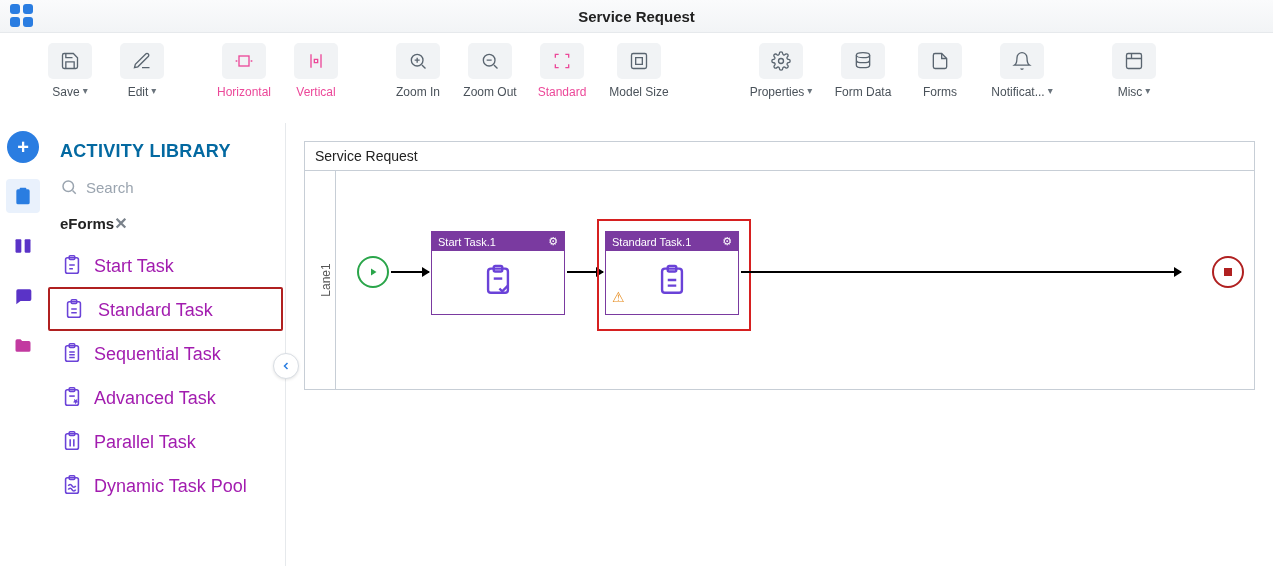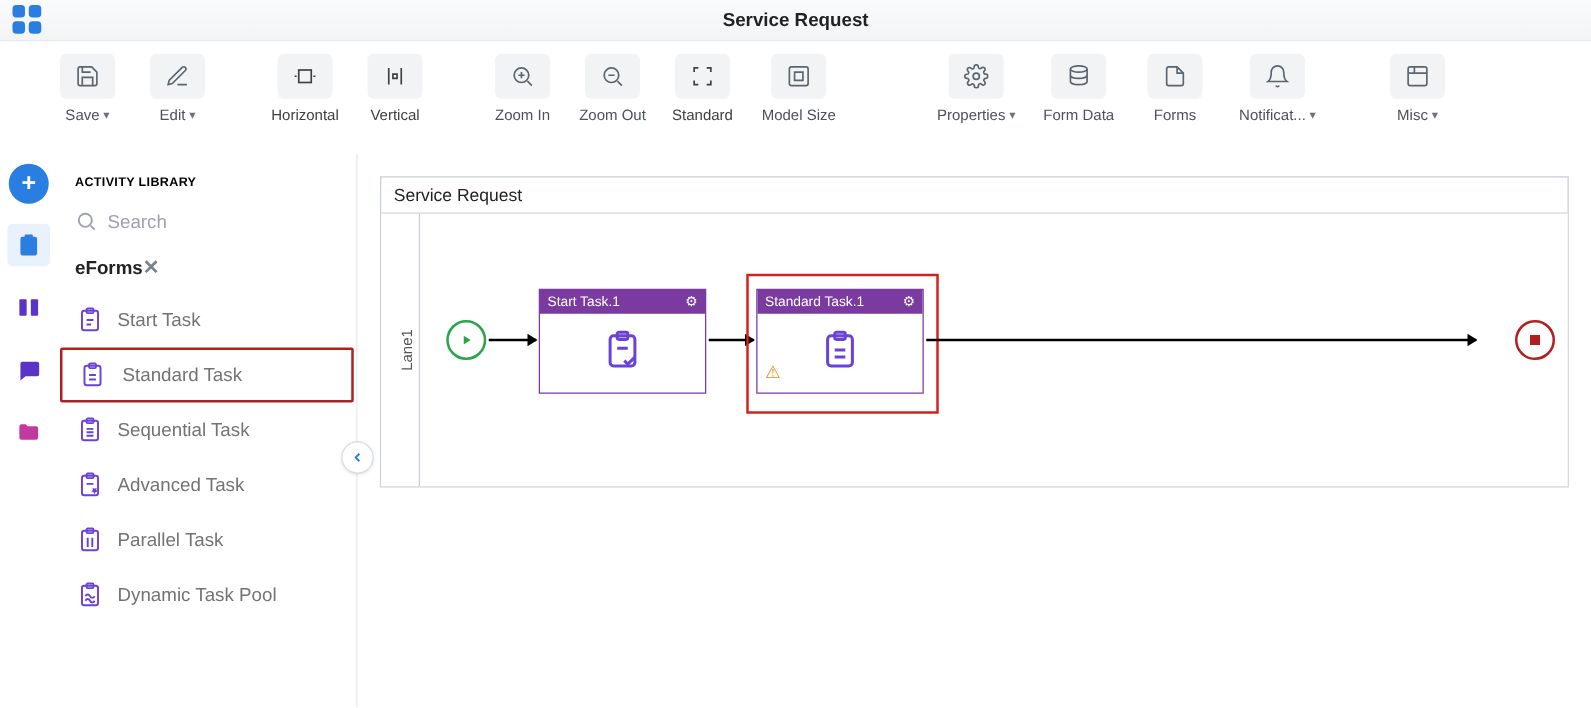--- a/index.html
+++ b/index.html
@@ -10,43 +10,43 @@
     .header .logo { width: 24px; height: 24px; display: grid; grid-template-columns: 10px 10px; grid-template-rows: 10px 10px; gap: 3px; }
     .header .logo span { background: #2a7de1; border-radius: 3px; }
     .header .title { position: absolute; left: 50%; transform: translateX(-50%); font-size: 15px; font-weight: 600; color: #222; }
 
     
     .toolbar { height: 90px; display: flex; align-items: flex-start; gap: 12px; padding: 10px 12px 0 40px; background: #fff; }
     .tb-btn { width: 60px; display: flex; flex-direction: column; align-items: center; gap: 6px; cursor: pointer; }
     .tb-btn.w70 { width: 70px; }
     .tb-btn.w80 { width: 80px; }
     .tb-icn { width: 44px; height: 36px; border-radius: 5px; background: #f1f3f5; display: flex; align-items: center; justify-content: center; color: #5a6570; }
-    .tb-btn.disabled .tb-icn, .tb-btn.disabled .tb-lbl { color: #404040; }
-    .tb-lbl { font-size: 12px; color: #4a525a; display: flex; align-items: center; gap: 3px; white-space: nowrap; }
+    .tb-btn.disabled .tb-icn, .tb-btn.disabled .tb-lbl { color: #ec4899; }
+    .tb-lbl { font-size: 12px; color: #4a525a; display: flex; gap: 3px; white-space: nowrap; }
     .chev { font-size: 10px; color: #6a737c; }
     .tb-gap { width: 18px; }
 
     
     .main { display: flex; height: calc(566px - 33px - 90px); }
 
     
     .rail { width: 46px; display: flex; flex-direction: column; align-items: center; gap: 16px; padding-top: 8px; background: #fff; }
     .rail-btn { width: 32px; height: 32px; border-radius: 50%; display: flex; align-items: center; justify-content: center; cursor: pointer; }
     .rail-plus { background: #2a7de1; color: #fff; font-size: 20px; font-weight: 700; }
     .rail-item { color: #5a33c7; width: 34px; height: 34px; display:flex; align-items:center; justify-content:center;}
     .rail-item.active { background: #e9f1fc; border-radius: 4px; color: #2a7de1; }
     .rail-item.pink { color: #c23aa0; }
 
     
     .panel { width: 240px; border-right: 1px solid #e6e9ec; position: relative; background: #fff; }
-    .panel-head { font-size: 10px; font-weight: 700; color: #000000; letter-spacing: 0.3px; padding: 18px 14px 10px; }
+    .panel-head { font-size: 18px; font-weight: 700; color: #0369a1; letter-spacing: 0.3px; padding: 18px 14px 10px; }
     .panel-search { display: flex; align-items: center; gap: 8px; padding: 6px 14px 12px; color: #9aa4af; font-size: 15px; }
     .panel-section { display: flex; align-items: center; justify-content: flex-start; padding: 6px 14px 10px; font-size: 15px; font-weight: 600; color: #222; }
     .panel-section .x { color: #7a828b; font-size: 16px; cursor: pointer; }
-    .act-item { display: flex; align-items: center; gap: 10px; padding: 10px 14px; font-size: 15px; color: #737373; cursor: pointer; }
+    .act-item { display: flex; align-items: flex-end; gap: 10px; padding: 10px 14px; font-size: 18px; color: #a21caf; cursor: pointer; }
     .act-item.selected { border: 2px solid #b02020; border-radius: 2px; margin: 0 2px; padding: 8px 12px; gap: 12px; }
     .act-icn { width: 24px; height: 24px; display:flex; align-items:center; justify-content:center; color: #6a42d8; }
     .panel-collapse { position: absolute; right: -14px; top: 230px; width: 26px; height: 26px; border-radius: 50%; border: 1px solid #d8dde3; background: #fff; display:flex; align-items:center; justify-content:center; color:#2a7de1; cursor:pointer; box-shadow: 0 1px 3px rgba(0,0,0,.1); }
 
     
     .canvas-wrap { flex: 1; padding: 18px 18px 0 18px; background: #fff; }
     .canvas { border: 1px solid #c7ced6; }
     .canvas-title { padding: 6px 10px; font-size: 14px; color: #222; border-bottom: 1px solid #c7ced6; }
     .canvas-body { height: 218px; position: relative; background: #fff; }
     .lane-label { position: absolute; left: 4px; top: 50%; transform: translateY(-50%) rotate(-90deg); transform-origin: center; font-size: 12px; color: #555; }

